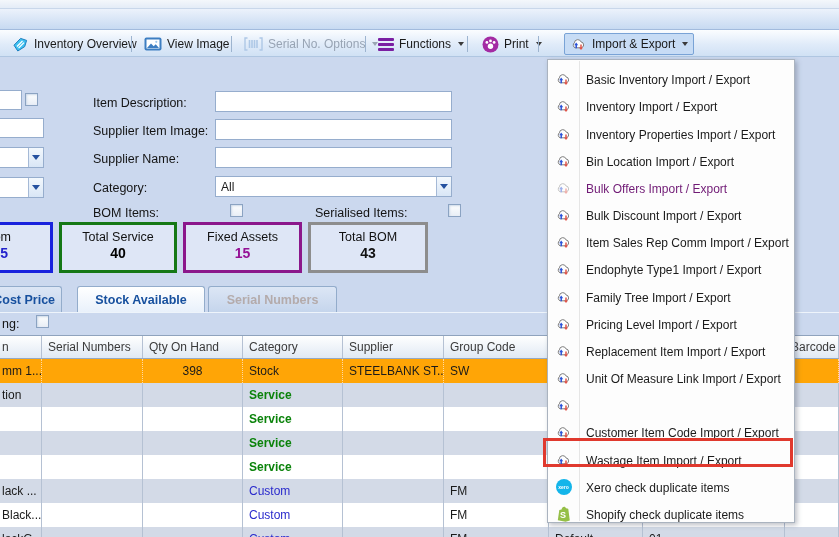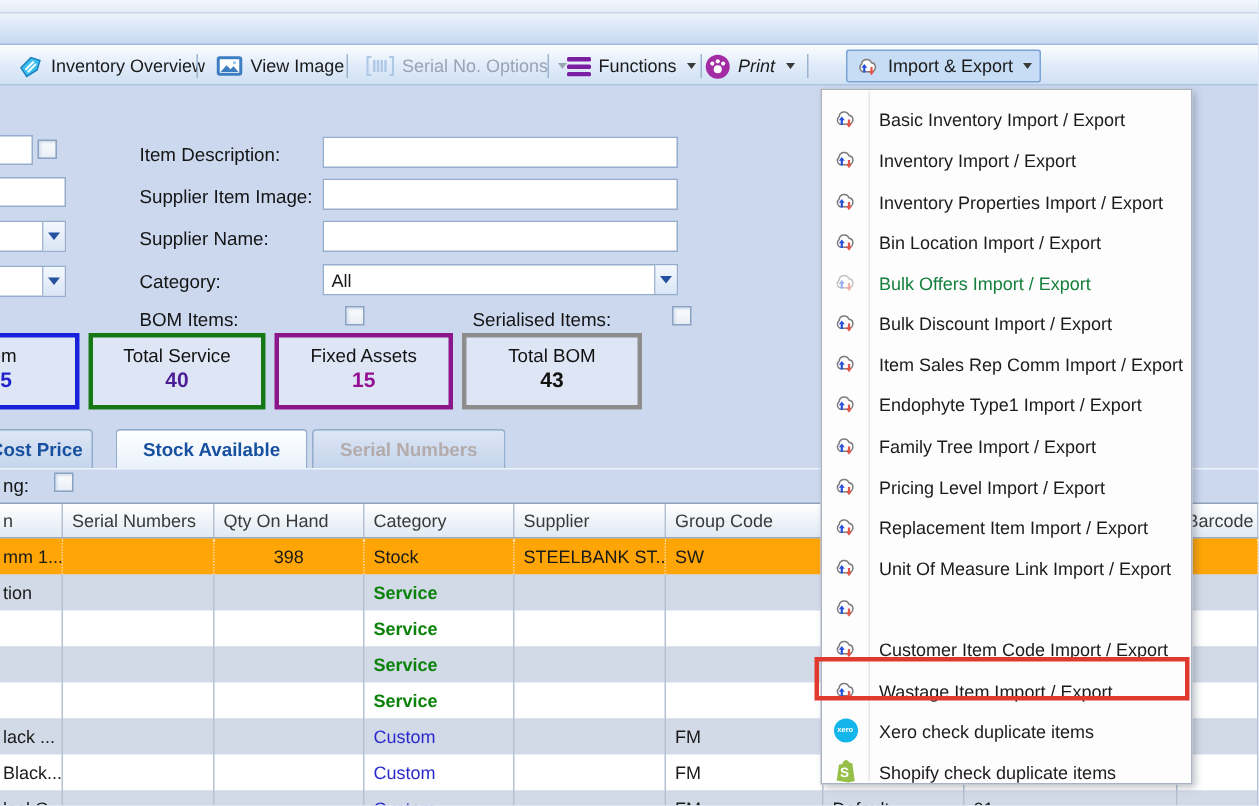--- a/index.html
+++ b/index.html
@@ -73,21 +73,21 @@
   .td.ctr { text-align:center; padding-left:0; }
   .td.cat-service { font-weight:bold; }
 
   
   .menu { position:absolute; left:547px; top:59px; width:248px; height:464px; z-index:10;
           background:#fdfdfd; border:1px solid #aab3bf; box-shadow:2px 2px 5px rgba(60,70,90,.35);
           display:flex; flex-direction:column; }
   .menu-gutter { position:absolute; left:31px; top:1px; bottom:1px; width:1px; background:#e6e6e6; }
   .menu-item { flex:1; display:flex; align-items:flex-end; padding-left:7px; gap:14px; position:relative; }
   .menu-item .mi-label { color:#1b1b1b; white-space:nowrap; }
-  .menu-item.disabled .mi-label { color:#15803d; }
+  .menu-item.disabled .mi-label { color:#701a75; }
   .menu-item.disabled .mi-icon { opacity:.45; }
   .mi-icon { width:17px; display:flex; justify-content:center; }
   .xic { display:inline-flex; width:16px; height:16px; border-radius:50%; background:#13b5ea;
          color:#fff; font-size:5px; font-weight:bold; align-items:center; justify-content:center; }
   .annotation { position:absolute; left:543px; top:438px; width:250px; height:29px;
                 border:3px solid #e0392e; z-index:12; }
 
   .icon { display:inline-flex; align-items:center; }
 </style>
 </head>
@@ -141,21 +141,21 @@
             <rect y="0" width="16" height="3" rx="1" fill="#7a1fa2"></rect>
             <rect y="5" width="16" height="3" rx="1" fill="#7a1fa2"></rect>
             <rect y="10" width="16" height="3" rx="1" fill="#7a1fa2"></rect>
           </svg>
       </span>
       <span>Functions</span>
       <span class="caret"></span>
     </div>
     <div class="tsep" style="left:467px;"></div>
 
-    <div class="tbtn" style="left:464px;font-style:italic;">
+    <div class="tbtn" style="left:476px;">
       <span class="icon">
         <svg width="17" height="17" viewBox="0 0 17 17">
             <circle cx="8.5" cy="8.5" r="8" fill="#a32ba3"></circle>
             <circle cx="8.5" cy="10.2" r="2.7" fill="#fff"></circle>
             <circle cx="4.9" cy="6.4" r="1.4" fill="#fff"></circle>
             <circle cx="8.5" cy="4.9" r="1.4" fill="#fff"></circle>
             <circle cx="12.1" cy="6.4" r="1.4" fill="#fff"></circle>
           </svg>
       </span>
       <span>Print</span>
@@ -210,21 +210,21 @@
   <span class="flabel" style="left:315px; top:206px;">Serialised Items:</span>
   <span class="cb" style="left:448px; top:204px;"></span>
 
   <div id="sumboxes">
       <div class="sumbox clipped" style="left: -74px; width: 127px; border-color: rgb(24, 34, 221);">
         <span class="lbl">Custom</span>
         <span class="val" style="color: rgb(34, 34, 204);">5</span>
       </div>
       <div class="sumbox" style="left: 59px; width: 118px; border-color: rgb(21, 120, 21);">
         <span class="lbl">Total Service</span>
-        <span class="val" style="color: #4c1d95;">40</span>
+        <span class="val" style="color: #000000;">40</span>
       </div>
       <div class="sumbox" style="left: 183px; width: 119px; border-color: rgb(139, 23, 139);">
         <span class="lbl">Fixed Assets</span>
         <span class="val" style="color: rgb(149, 16, 149);">15</span>
       </div>
       <div class="sumbox" style="left: 308px; width: 120px; border-color: rgb(141, 141, 141);">
         <span class="lbl">Total BOM</span>
         <span class="val" style="color: rgb(17, 17, 17);">43</span>
       </div>
     </div>

